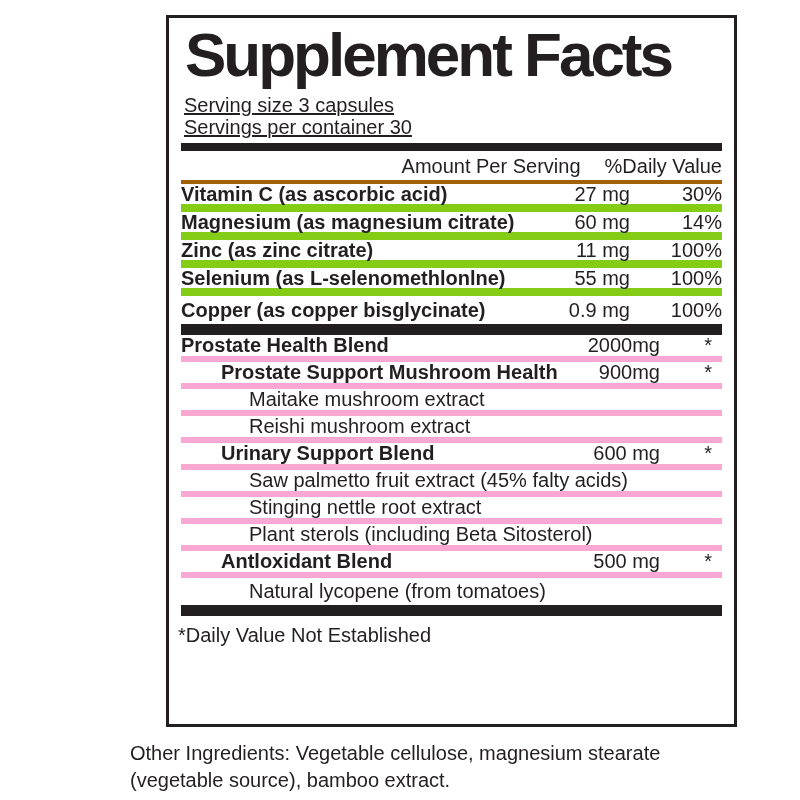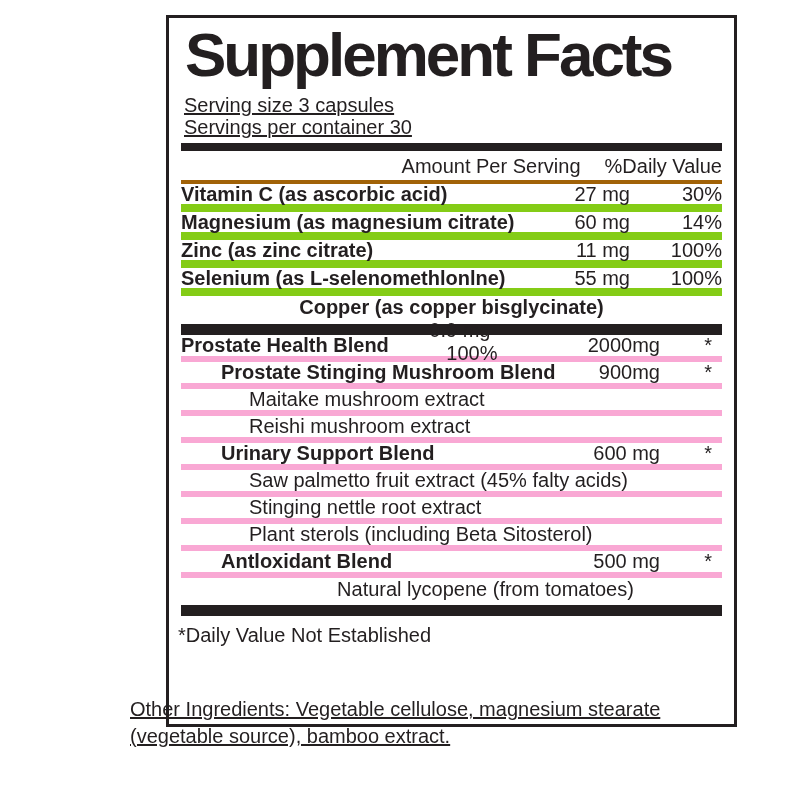--- a/index.html
+++ b/index.html
@@ -56,41 +56,40 @@
   }
   .row {
     display: flex;
     align-items: center;
     font-size: 20px;
     box-sizing: border-box;
     white-space: nowrap;
   }
   .nrow { height: 28px; border-bottom: 8px solid #84cc16; }
   .brow { height: 27px; border-bottom: 6px solid #f9a8d4; }
-  .noline { border-bottom: none; flex-direction: column; }
+  .noline { border-bottom: none; }
   .name { flex: 1; font-weight: bold; overflow: visible; }
   .name.reg { font-weight: normal; }
   .ind2 { padding-left: 40px; }
   .ind3 { padding-left: 68px; }
   .amt { width: 78px; text-align: right; }
   .dv  { width: 62px; text-align: right; padding-left: 30px; }
   .dv.star { padding-right: 10px; box-sizing: border-box; }
   .footnote {
     font-size: 20px;
     margin-top: 8px;
     margin-left: -3px;
   }
   .other-ingredients {
     position: absolute;
     left: 130px;
-    top: 696px;
+    top: 740px;
     width: 580px;
     font-size: 20px;
     line-height: 27px;
-    text-decoration: underline;
   }
 </style>
 </head>
 <body>
 
 <div class="facts-box">
 
   <div class="title">Supplement Facts</div>
 
   <div class="serving-line">Serving size 3 capsules</div>
@@ -130,21 +129,21 @@
   </div>
 
   <div class="bar b11"></div>
 
   <div class="row brow">
     <span class="name">Prostate Health Blend</span>
     <span class="amt">2000mg</span>
     <span class="dv star">*</span>
   </div>
   <div class="row brow">
-    <span class="name ind2">Prostate Stinging Mushroom Blend</span>
+    <span class="name ind2">Prostate Support Mushroom Health</span>
     <span class="amt">900mg</span>
     <span class="dv star">*</span>
   </div>
   <div class="row brow">
     <span class="name reg ind3">Maitake mushroom extract</span>
   </div>
   <div class="row brow">
     <span class="name reg ind3">Reishi mushroom extract</span>
   </div>
   <div class="row brow">

